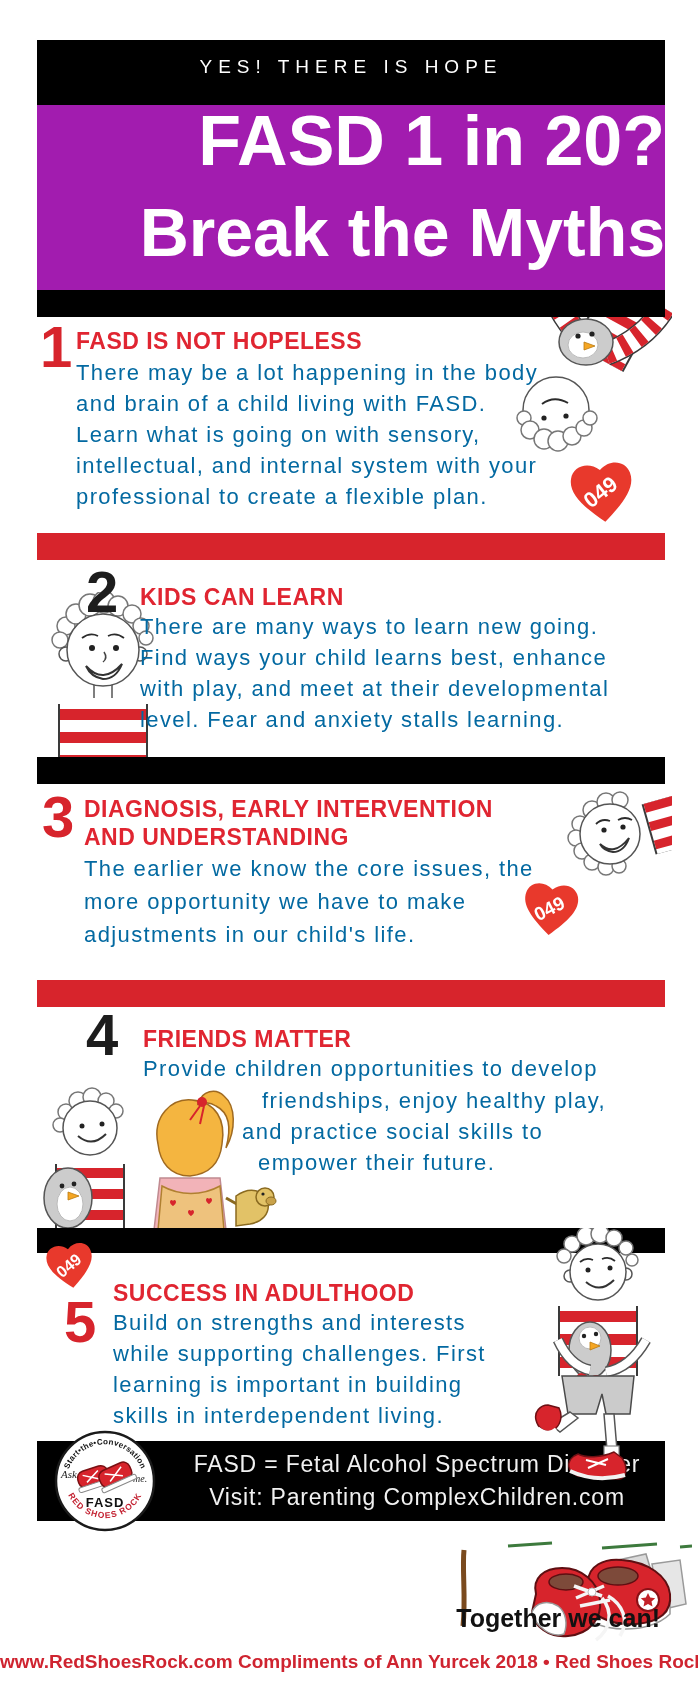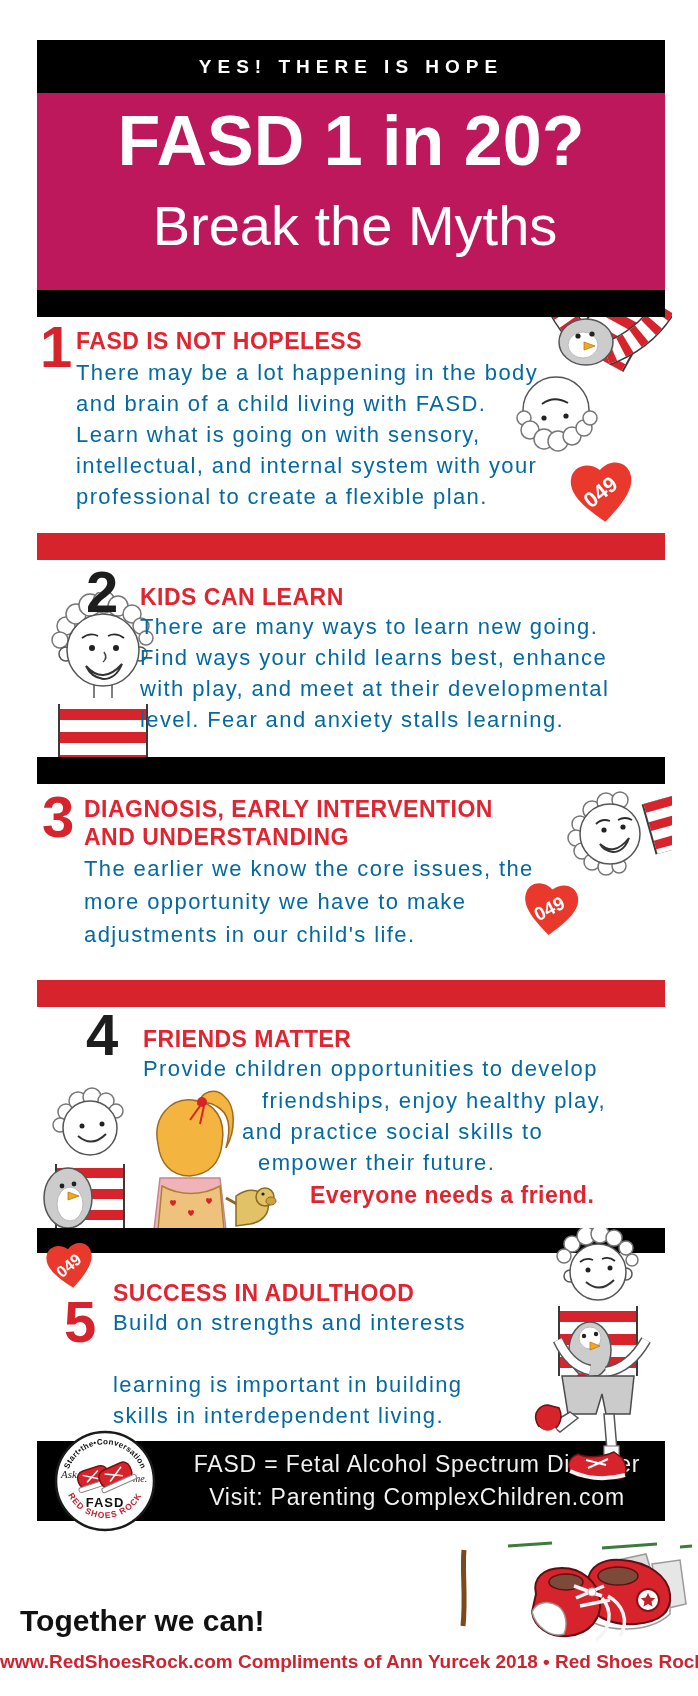--- a/index.html
+++ b/index.html
@@ -1,35 +1,35 @@
 <!DOCTYPE html>
 <html><head>
 <meta charset="utf-8">
 <style>
   html,body{margin:0;padding:0;background:#fff;}
   .poster{position:relative;width:698px;height:1696px;background:#ffffff;
           font-family:"Liberation Sans",sans-serif;overflow:hidden;}
   .bar{left:37px;width:628px;position:absolute;z-index:3;}
   .bar.black{background:#000000;}
   .bar.red{background:#d7242c;}
-  .tagline{top:40px;height:53px;line-height:53px;text-align:center;color:#ffffff;
-           font-weight:bold;font-size:19px;letter-spacing:6px;}
-  .banner{top:93px;height:197px;background:#be185d;text-align:center;color:#ffffff;z-index:2;}
+  .tagline{top:40px;height:65px;line-height:53px;text-align:center;color:#ffffff;
+           font-weight:normal;font-size:19px;letter-spacing:6px;}
+  .banner{top:93px;height:197px;background:#a21caf;text-align:right;color:#ffffff;z-index:2;}
   .banner-title{position:absolute;left:0;right:0;top:8px;font-size:70px;font-weight:bold;letter-spacing:0px;}
-  .banner-sub{position:absolute;left:8px;right:0;top:100px;font-size:56px;font-weight:normal;}
+  .banner-sub{position:absolute;left:8px;right:0;top:100px;font-size:68px;font-weight:bold;}
   .num{position:absolute;z-index:2;font-size:58px;font-weight:bold;line-height:1;color:#1d1d1d;}
   .num.red{color:#d7242c;background:none;}
   .h{position:absolute;z-index:2;font-size:23px;font-weight:bold;letter-spacing:0.5px;color:#e02531;white-space:nowrap;}
   .bl{position:absolute;z-index:2;font-size:22px;letter-spacing:1.4px;color:#0369a1;white-space:nowrap;}
   .callout{position:absolute;z-index:2;font-size:23px;font-weight:bold;letter-spacing:0.5px;color:#e02531;white-space:nowrap;}
   .footer-bar{top:1441px;height:80px;}
   .fb-text{position:absolute;left:150px;width:460px;text-align:center;color:#f1f1f1;
            font-size:23px;letter-spacing:0.8px;white-space:nowrap;}
-  .slogan{position:absolute;z-index:2;top:1604px;left:20px;width:640px;text-align:left;
-          font-size:30px;font-weight:bold;color:#111111;}
+  .slogan{position:absolute;z-index:2;top:1604px;left:20px;width:640px;text-align:right;
+          font-size:25px;font-weight:bold;color:#111111;}
   .credit{position:absolute;z-index:2;top:1651px;left:0;width:698px;text-align:center;
           font-size:19px;font-weight:bold;color:#cf2430;white-space:nowrap;}
   .illus{position:absolute;z-index:1;}
   .front{z-index:5;}
   .heart{position:absolute;z-index:4;}
   svg text{font-family:"Liberation Sans",sans-serif;}
   .script{font-family:"Liberation Serif",serif;font-style:italic;}
 </style>
 </head>
 <body>
@@ -165,21 +165,20 @@
   </svg>
 
   <div class="bar red" style="top:980px;height:27px;"></div>
 
   <div class="num" style="left:86px;top:1006px;">4</div>
   <div class="h" style="left:143px;top:1026px;">FRIENDS MATTER</div>
   <div class="bl" style="left:143px;top:1056px;">Provide children opportunities to develop</div>
   <div class="bl" style="left:262px;top:1088px;">friendships, enjoy healthy play,</div>
   <div class="bl" style="left:242px;top:1119px;">and practice social skills to</div>
   <div class="bl" style="left:258px;top:1150px;">empower their future.</div>
-  <div class="callout" style="left:310px;top:1182px;">Everyone needs a friend.</div>
 
   <svg class="illus" style="left:40px;top:1086px;" width="238" height="144" viewBox="0 0 238 144">
     <path d="M50,78 L50,144" fill="none" stroke="#3a3a3a" stroke-width="70"></path>
     <path d="M50,78 L50,144" fill="none" stroke="#ffffff" stroke-width="66"></path>
     <path d="M50,78 L50,144" fill="none" stroke="#d7242c" stroke-width="66" stroke-dasharray="10 11" stroke-dashoffset="-4"></path>
     <g fill="#ffffff" stroke="#777777" stroke-width="1.5">
       <circle cx="26" cy="26" r="8"></circle>
         <circle cx="38" cy="15" r="9"></circle>
       <circle cx="52" cy="11" r="9"></circle>
         <circle cx="66" cy="15" r="8"></circle>
@@ -216,20 +215,21 @@
   <div class="bar black" style="top:1228px;height:25px;"></div>
 
   <svg class="heart" style="left:40px;top:1236px;transform:rotate(-8deg);" width="60" height="56" viewBox="0 0 100 92">
     <path d="M50,86 C24,64 8,46 13,28 C17,13 36,8 50,21 C64,8 83,13 87,28 C92,46 76,64 50,86 Z" fill="#e8392c"></path>
     <text x="50" y="57" text-anchor="middle" font-size="27" font-weight="bold" fill="#ffffff" transform="rotate(-32 50 52)">049</text>
   </svg>
 
   <div class="num red" style="left:64px;top:1293px;">5</div>
   <div class="h" style="left:113px;top:1280px;">SUCCESS IN ADULTHOOD</div>
   <div class="bl" style="left:113px;top:1310px;">Build on strengths and interests</div>
+  <div class="bl" style="left:113px;top:1341px;">while supporting challenges. First</div>
   <div class="bl" style="left:113px;top:1372px;">learning is important in building</div>
   <div class="bl" style="left:113px;top:1403px;">skills in interdependent living.</div>
 
   <svg class="illus front" style="left:534px;top:1228px;" width="138" height="262" viewBox="0 0 138 262">
     <path d="M64,78 L64,148" fill="none" stroke="#3a3a3a" stroke-width="80"></path>
     <path d="M64,78 L64,148" fill="none" stroke="#ffffff" stroke-width="76"></path>
     <path d="M64,78 L64,148" fill="none" stroke="#d7242c" stroke-width="76" stroke-dasharray="11 12" stroke-dashoffset="-5"></path>
     <g fill="#ffffff" stroke="#777777" stroke-width="1.5">
       <circle cx="38" cy="16" r="8"></circle>
         <circle cx="52" cy="8" r="9"></circle>

